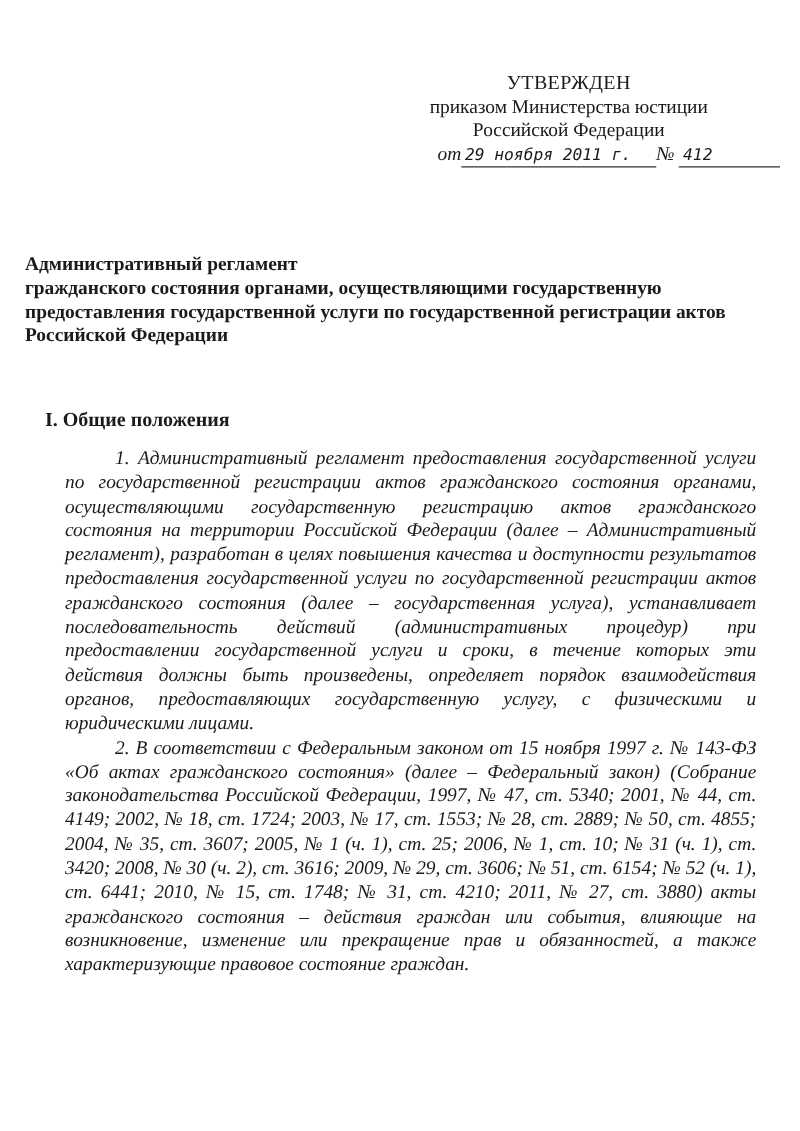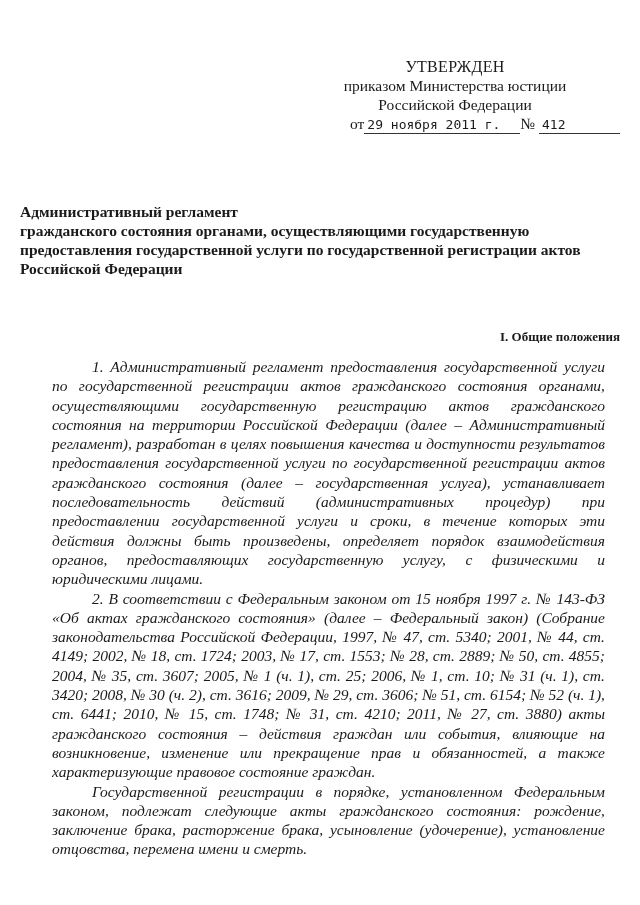--- a/index.html
+++ b/index.html
@@ -6,35 +6,35 @@
   body {
     width: 640px; height: 905px; position: relative; overflow: hidden;
     font-family: "Liberation Serif", "DejaVu Serif", serif;
     color: #1a1a1a;
   }
   .stamp {
     position: absolute; left: 340px; top: 57px; width: 230px;
     text-align: center; font-size: 15.5px; line-height: 19px;
   }
   .stamp .approved { font-size: 16px; letter-spacing: 0.3px; }
-  .stamp .dateline { text-align: left; padding-left: 10px; white-space: nowrap; }
+  .stamp .dateline { text-align: left; padding-left: 10px; white-space: nowrap; font-style: italic; }
   .stamp .filled {
     font-family: "DejaVu Sans Mono", "Liberation Mono", monospace;
     font-size: 13px; border-bottom: 1px solid #333; padding: 0 3px;
     display: inline-block; line-height: 17px;
   }
   .stamp .filled.date { width: 150px; text-align: left; }
   .stamp .filled.num { width: 75px; text-align: left; }
   .title {
     position: absolute; left: 20px; width: 600px; top: 202px;
     text-align: left; font-weight: bold; font-size: 15.5px; line-height: 19px;
   }
   .section {
-    position: absolute; left: 20px; width: 600px; top: 327px;
-    text-align: right; font-weight: bold; font-size: 13px; line-height: 19px;
+    position: absolute; left: 36px; width: 600px; top: 327px;
+    text-align: left; font-weight: bold; font-size: 16px; line-height: 19px;
   }
   .body {
     position: absolute; left: 52px; width: 553px; top: 357px;
     font-size: 15.5px; line-height: 19.3px; text-align: justify; font-style: italic;
   }
   .body p { margin: 0; text-indent: 40px; text-align: justify; }
 </style>
 </head>
 <body>
 
@@ -52,14 +52,13 @@
   <div>гражданского состояния органами, осуществляющими государственную</div>
   <div>предоставления государственной услуги по государственной регистрации актов</div>
   <div>Российской Федерации</div>
 </div>
 
 <div class="section">I. Общие положения</div>
 
 <div class="body">
   <p>1. Административный регламент предоставления государственной услуги по государственной регистрации актов гражданского состояния органами, осуществляющими государственную регистрацию актов гражданского состояния на территории Российской Федерации (далее – Административный регламент), разработан в целях повышения качества и доступности результатов предоставления государственной услуги по государственной регистрации актов гражданского состояния (далее – государственная услуга), устанавливает последовательность действий (административных процедур) при предоставлении государственной услуги и сроки, в течение которых эти действия должны быть произведены, определяет порядок взаимодействия органов, предоставляющих государственную услугу, с физическими и юридическими лицами.</p>
   <p>2. В соответствии с Федеральным законом от 15 ноября 1997 г. № 143-ФЗ «Об актах гражданского состояния» (далее – Федеральный закон) (Собрание законодательства Российской Федерации, 1997, № 47, ст. 5340; 2001, № 44, ст. 4149; 2002, № 18, ст. 1724; 2003, № 17, ст. 1553; № 28, ст. 2889; № 50, ст. 4855; 2004, № 35, ст. 3607; 2005, № 1 (ч. 1), ст. 25; 2006, № 1, ст. 10; № 31 (ч. 1), ст. 3420; 2008, № 30 (ч. 2), ст. 3616; 2009, № 29, ст. 3606; № 51, ст. 6154; № 52 (ч. 1), ст. 6441; 2010, № 15, ст. 1748; № 31, ст. 4210; 2011, № 27, ст. 3880) акты гражданского состояния – действия граждан или события, влияющие на возникновение, изменение или прекращение прав и обязанностей, а также характеризующие правовое состояние граждан.</p>
-  <p>Государственной регистрации в порядке, установленном Федеральным законом, подлежат следующие акты гражданского состояния: рождение, заключение брака, расторжение брака, усыновление (удочерение), установление отцовства, перемена имени и смерть.</p>
 </div>
 
 </body></html>

